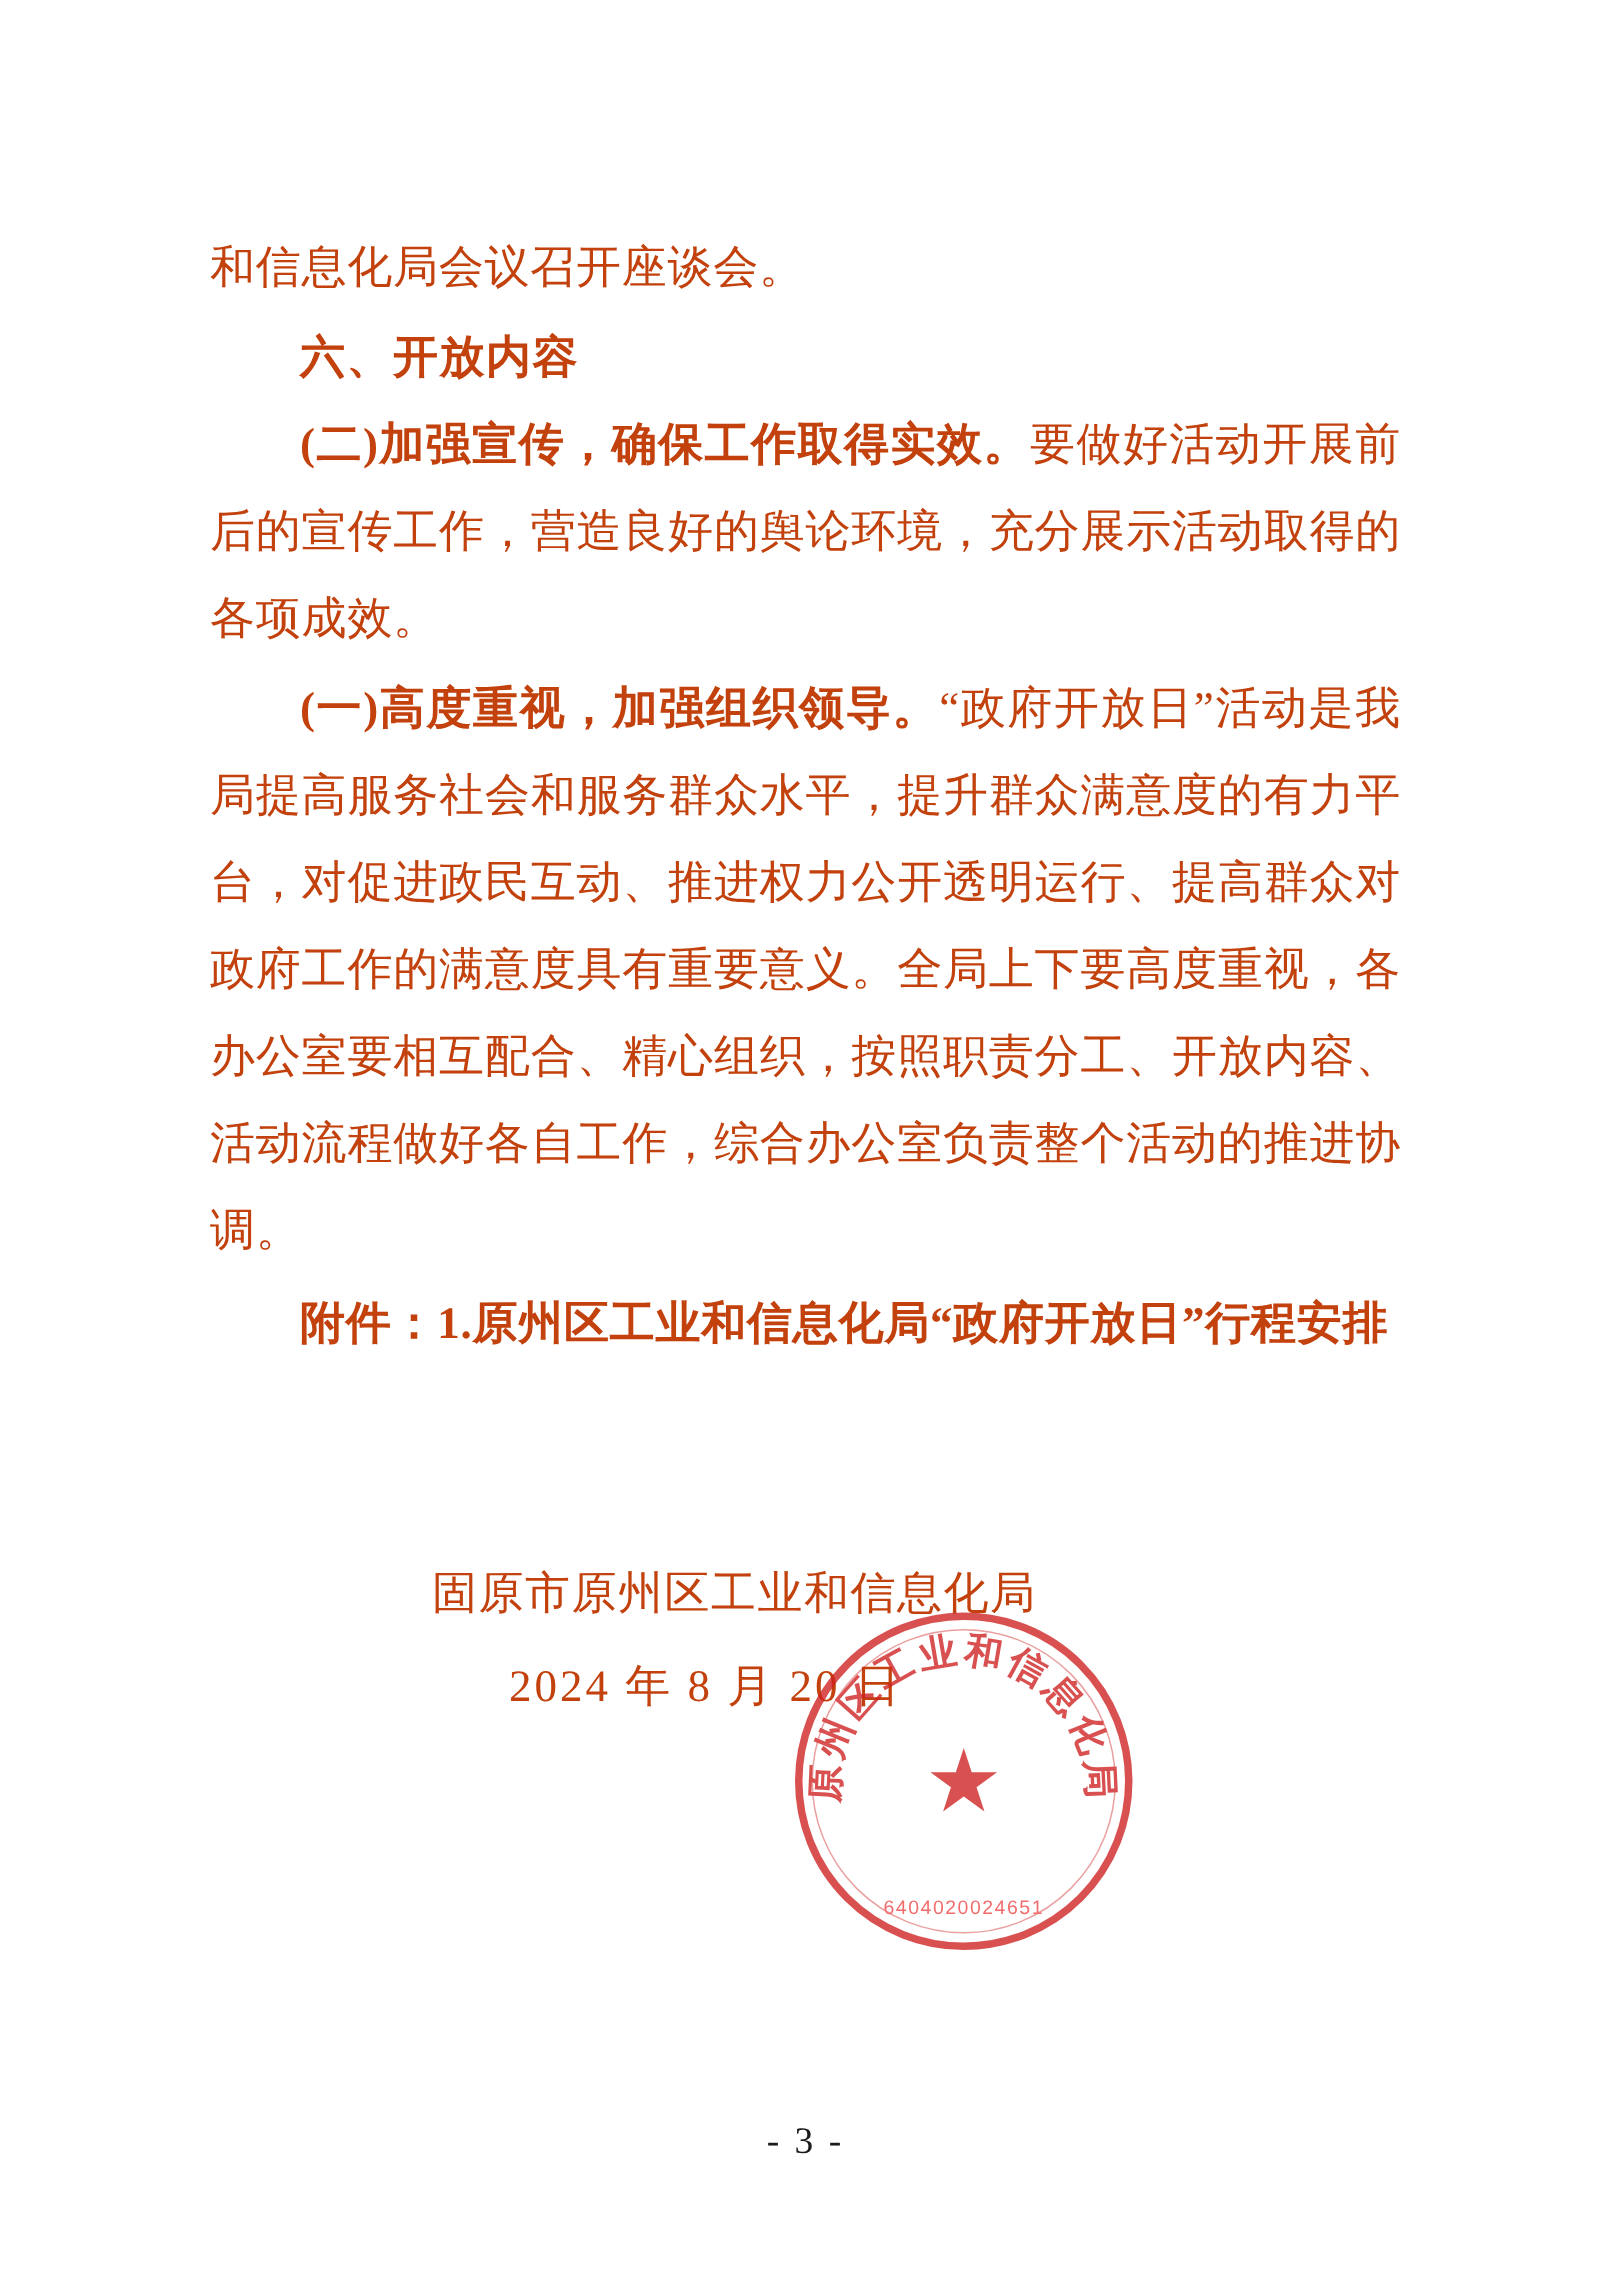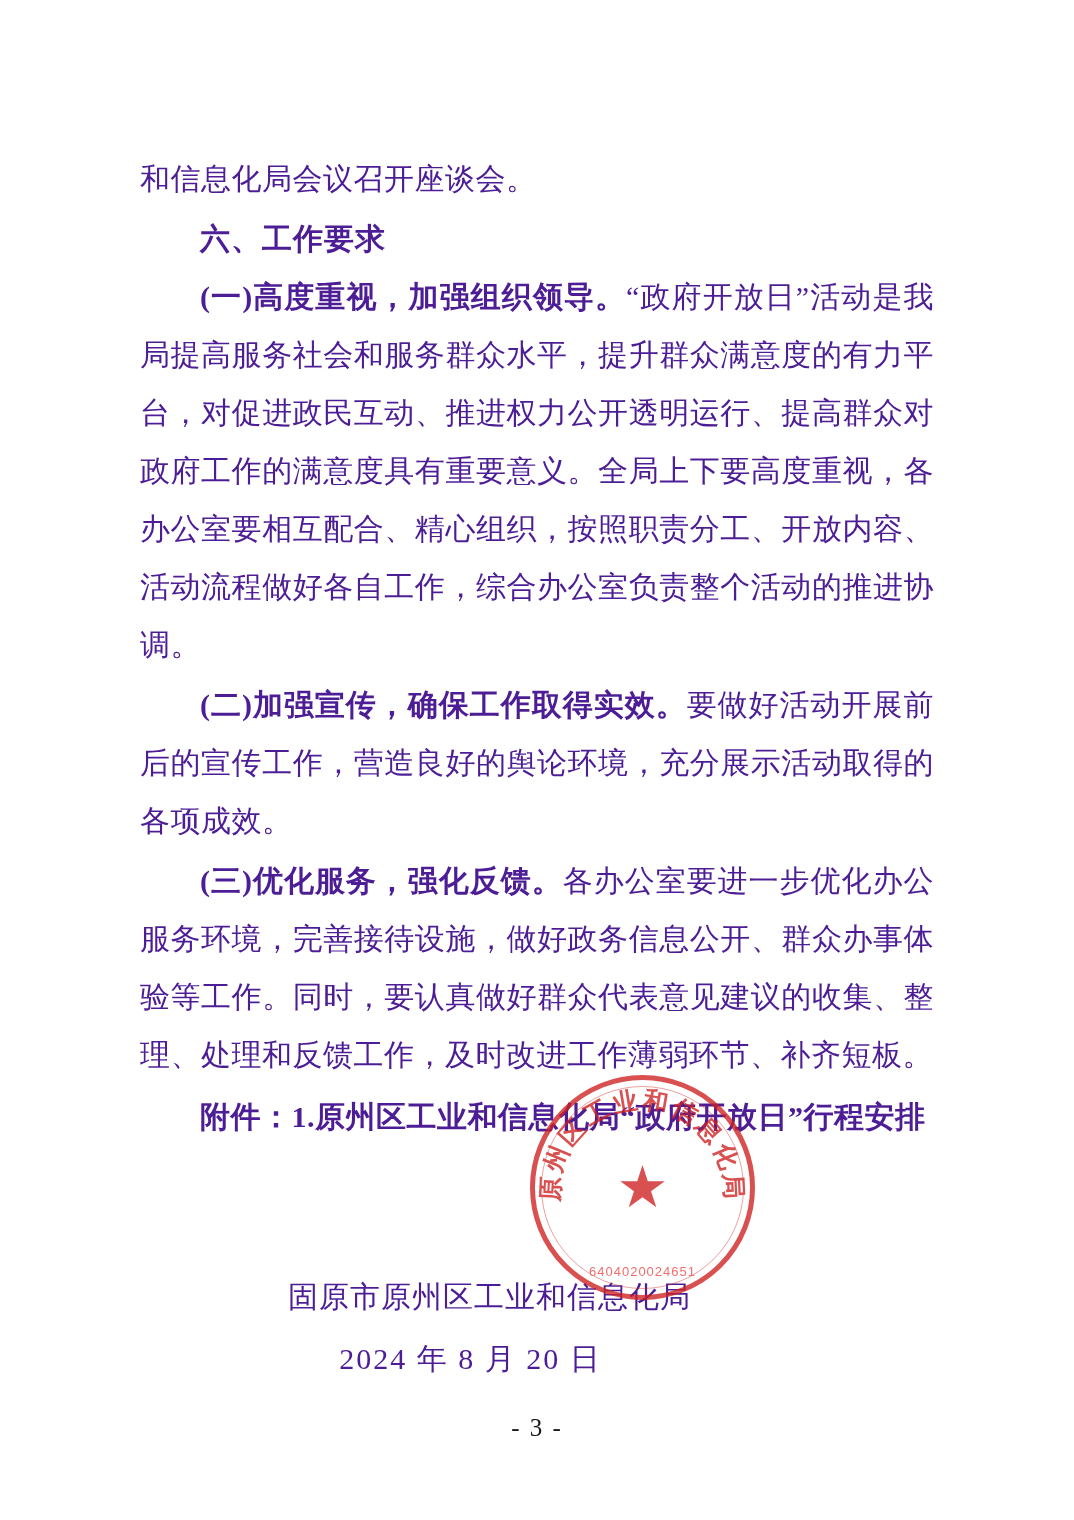--- a/index.html
+++ b/index.html
@@ -19,21 +19,21 @@
     position: relative;
     width: 1074px;
     height: 1520px;
     box-sizing: border-box;
     padding: 150px 140px 0 140px;
   }
   .doc-body {
     font-size: 30px;
     line-height: 58px;
     letter-spacing: 0.5px;
-    color: #4c1d95;
+    color: #c2410c;
   }
   .para {
     margin: 0 0 2px 0;
     text-align: justify;
     text-justify: inter-ideograph;
   }
   .indent {
     text-indent: 60px;
   }
   .heading {
@@ -144,27 +144,26 @@
 </style>
 </head>
 <body>
 
 <div class="page">
 
   <div class="doc-body">
 
     <p class="para">和信息化局会议召开座谈会。</p>
 
-    <p class="heading">六、工作要求</p>
+    <p class="heading">六、开放内容</p>
+
+    <p class="para indent"><span class="lead">(二)加强宣传，确保工作取得实效。</span><span>要做好活动开展前后的宣传工作，营造良好的舆论环境，充分展示活动取得的各项成效。</span></p>
 
     <p class="para indent"><span class="lead">(一)高度重视，加强组织领导。</span><span>“政府开放日”活动是我局提高服务社会和服务群众水平，提升群众满意度的有力平台，对促进政民互动、推进权力公开透明运行、提高群众对政府工作的满意度具有重要意义。全局上下要高度重视，各办公室要相互配合、精心组织，按照职责分工、开放内容、活动流程做好各自工作，综合办公室负责整个活动的推进协调。</span></p>
 
-    <p class="para indent"><span class="lead">(二)加强宣传，确保工作取得实效。</span><span>要做好活动开展前后的宣传工作，营造良好的舆论环境，充分展示活动取得的各项成效。</span></p>
-
-    <p class="para indent"><span class="lead">(三)优化服务，强化反馈。</span><span>各办公室要进一步优化办公服务环境，完善接待设施，做好政务信息公开、群众办事体验等工作。同时，要认真做好群众代表意见建议的收集、整理、处理和反馈工作，及时改进工作薄弱环节、补齐短板。</span></p>
 
     <div class="attach-block">
       <p class="para attach-line-1">附件：1.原州区工业和信息化局“政府开放日”行程安排</p>
     </div>
 
     <div class="signature">
       <span class="sig-line">固原市原州区工业和信息化局</span>
       <span class="sig-date">2024 年 8 月 20 日</span>
     </div>
 

